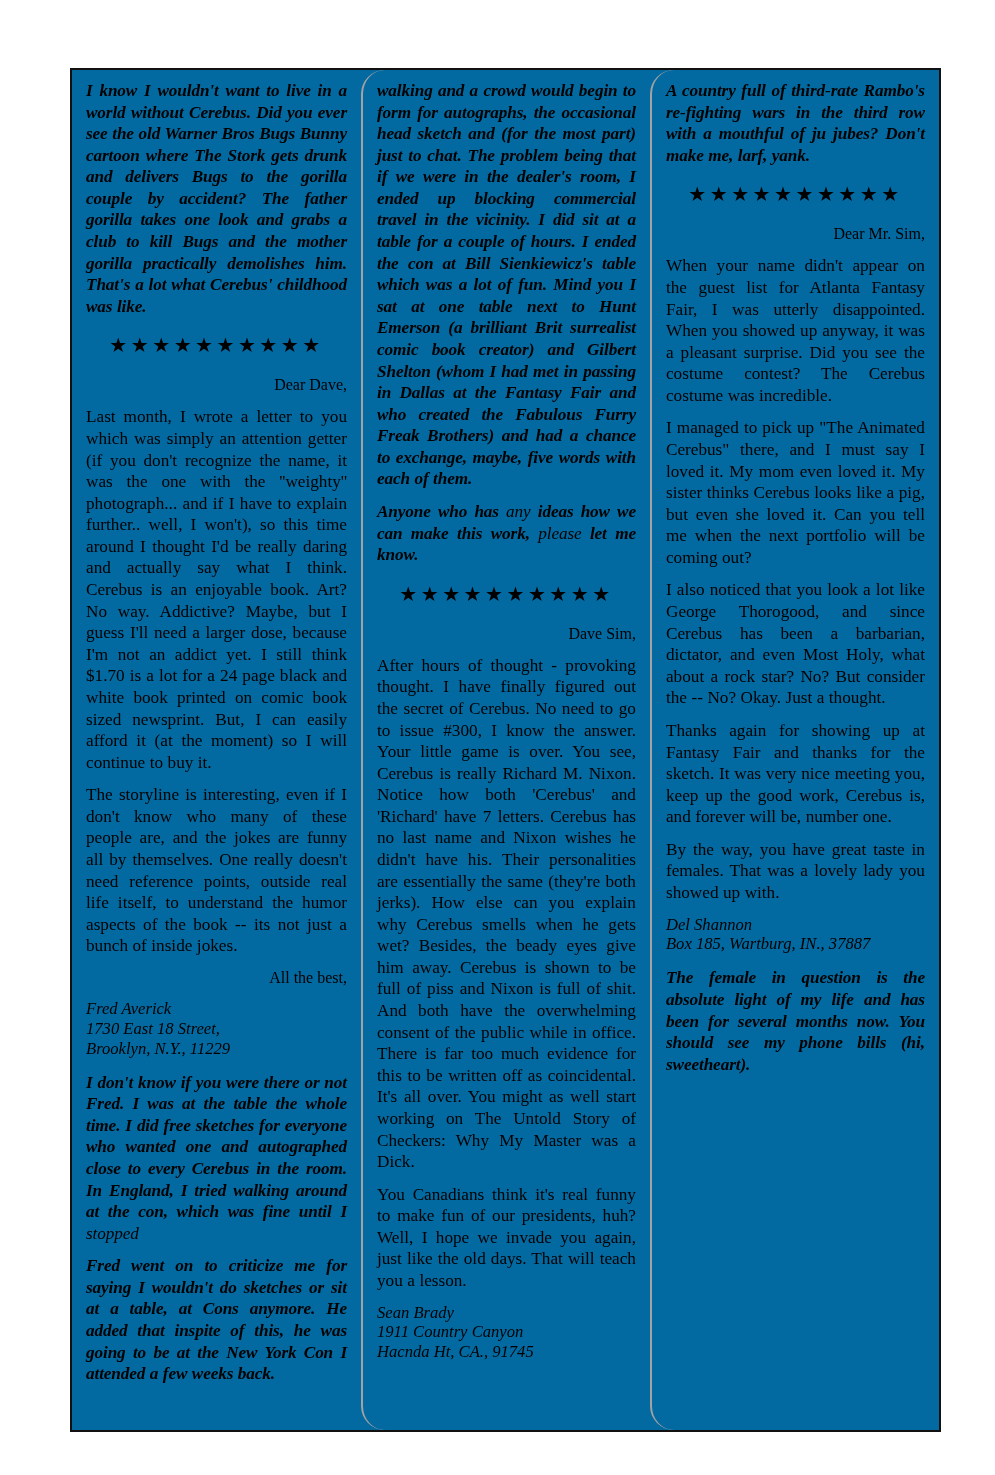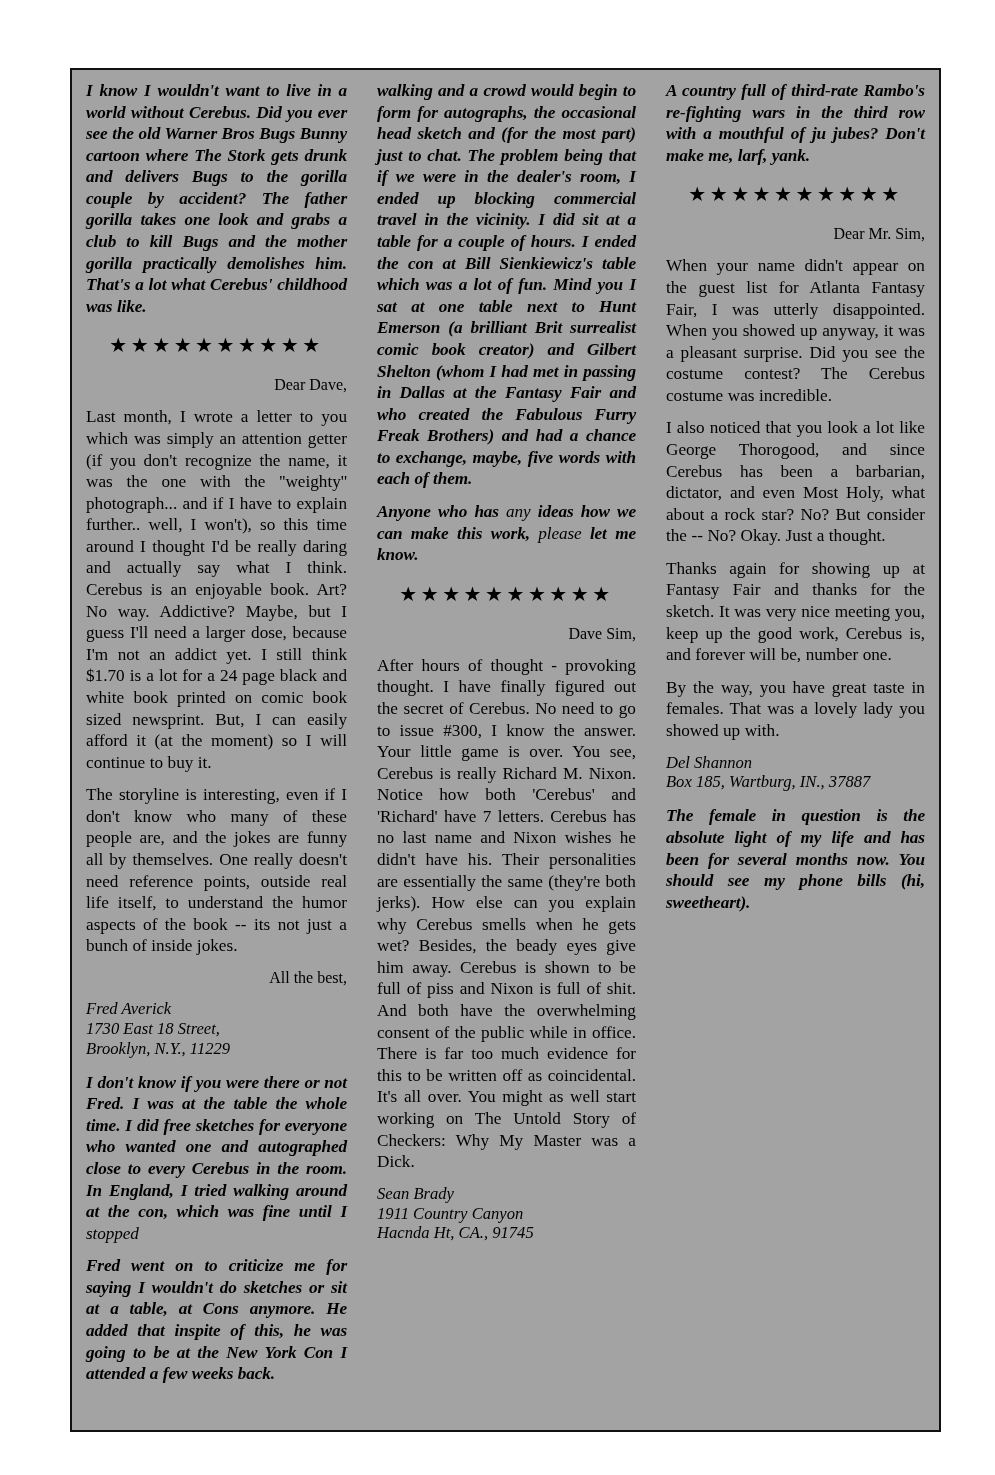--- a/index.html
+++ b/index.html
@@ -18,21 +18,21 @@
 
   
   #page-frame {
     position: absolute;
     left: 70px;
     top: 68px;
     width: 871px;
     height: 1364px;
     border: 2px solid #111111;
     box-sizing: border-box;
-    background: #a3a3a3;
+    background: #0369a1;
   }
 
   #columns {
     position: absolute;
     left: 0;
     top: 0;
     right: 0;
     bottom: 0;
     display: flex;
     box-sizing: border-box;
@@ -134,31 +134,33 @@
         </p>
         <p class="reply"><span>I don't know if you were there or not Fred. I was at the table the whole time. I did free sketches for everyone who wanted one and autographed close to every Cerebus in the room. In England, I tried walking around at the con, which was fine until I </span><span class="light">stopped</span></p>
         <p class="reply">Fred went on to criticize me for saying I wouldn't do sketches or sit at a table, at Cons anymore. He added that inspite of this, he was going to be at the New York Con I attended a few weeks back.</p>
       </div>
       <div class="column">
         <p class="reply">walking and a crowd would begin to form for autographs, the occasional head sketch and (for the most part) just to chat. The problem being that if we were in the dealer's room, I ended up blocking commercial travel in the vicinity. I did sit at a table for a couple of hours. I ended the con at Bill Sienkiewicz's table which was a lot of fun. Mind you I sat at one table next to Hunt Emerson (a brilliant Brit surrealist comic book creator) and Gilbert Shelton (whom I had met in passing in Dallas at the Fantasy Fair and who created the Fabulous Furry Freak Brothers) and had a chance to exchange, maybe, five words with each of them.</p>
         <p class="reply"><span>Anyone who has </span><span class="light">any</span><span> ideas how we can make this work, </span><span class="light">please </span><span>let me know.</span></p>
         <div class="star-divider">★★★★★★★★★★</div>
         <p class="salutation">Dave Sim,</p>
         <p class="letter">After hours of thought - provoking thought. I have finally figured out the secret of Cerebus. No need to go to issue #300, I know the answer. Your little game is over. You see, Cerebus is really Richard M. Nixon. Notice how both 'Cerebus' and 'Richard' have 7 letters. Cerebus has no last name and Nixon wishes he didn't have his. Their personalities are essentially the same (they're both jerks). How else can you explain why Cerebus smells when he gets wet? Besides, the beady eyes give him away. Cerebus is shown to be full of piss and Nixon is full of shit. And both have the overwhelming consent of the public while in office. There is far too much evidence for this to be written off as coincidental. It's all over. You might as well start working on The Untold Story of Checkers: Why My Master was a Dick.</p>
+        <p class="letter">You Canadians think it's real funny to make fun of our presidents, huh? Well, I hope we invade you again, just like the old days. That will teach you a lesson.</p>
         <p class="signature">
           <span class="sig-line">Sean Brady</span>
           <span class="sig-line">1911 Country Canyon</span>
           <span class="sig-line">Hacnda Ht, CA., 91745</span>
         </p>
       </div>
       <div class="column">
         <p class="reply">A country full of third-rate Rambo's re-fighting wars in the third row with a mouthful of ju jubes? Don't make me, larf, yank.</p>
         <div class="star-divider">★★★★★★★★★★</div>
         <p class="salutation">Dear Mr. Sim,</p>
         <p class="letter">When your name didn't appear on the guest list for Atlanta Fantasy Fair, I was utterly disappointed. When you showed up anyway, it was a pleasant surprise. Did you see the costume contest? The Cerebus costume was incredible.</p>
+        <p class="letter">I managed to pick up "The Animated Cerebus" there, and I must say I loved it. My mom even loved it. My sister thinks Cerebus looks like a pig, but even she loved it. Can you tell me when the next portfolio will be coming out?</p>
         <p class="letter">I also noticed that you look a lot like George Thorogood, and since Cerebus has been a barbarian, dictator, and even Most Holy, what about a rock star? No? But consider the -- No? Okay. Just a thought.</p>
         <p class="letter">Thanks again for showing up at Fantasy Fair and thanks for the sketch. It was very nice meeting you, keep up the good work, Cerebus is, and forever will be, number one.</p>
         <p class="letter">By the way, you have great taste in females. That was a lovely lady you showed up with.</p>
         <p class="signature">
           <span class="sig-line">Del Shannon</span>
           <span class="sig-line">Box 185, Wartburg, IN., 37887</span>
         </p>
         <p class="reply">The female in question is the absolute light of my life and has been for several months now. You should see my phone bills (hi, sweetheart).</p>
       </div>
     </div>

